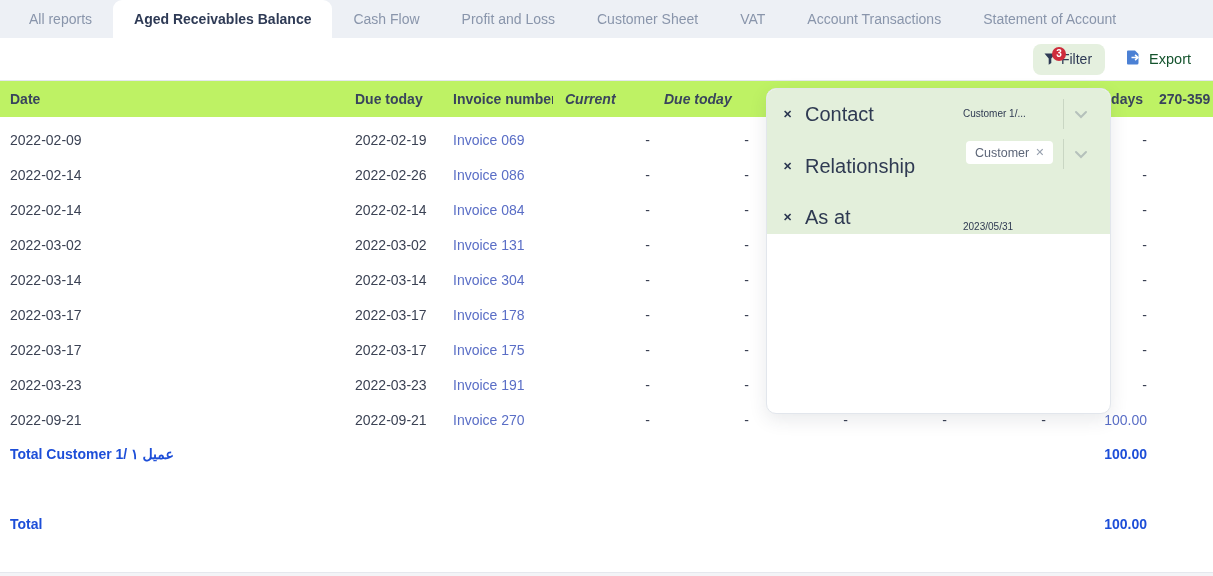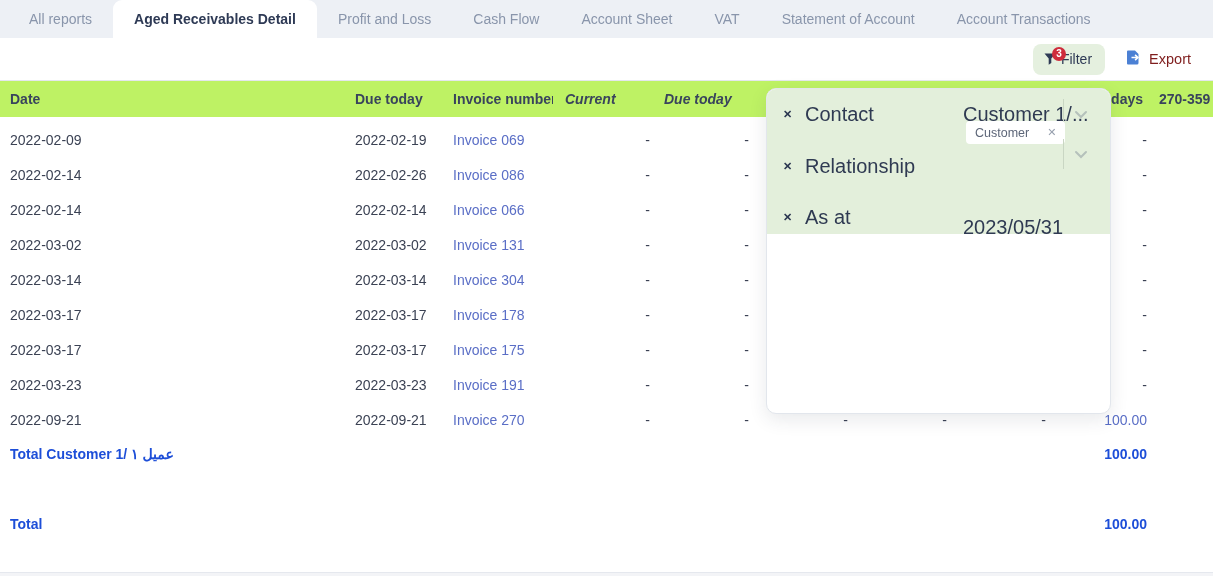--- a/index.html
+++ b/index.html
@@ -14,21 +14,21 @@
 
   
   .toolbar { height:43px; display:flex; justify-content:flex-end; align-items:center; gap:20px;
              padding-right:22px; background:#fff; border-bottom:1px solid #e4e7ed; }
   .filter-btn { position:relative; display:flex; align-items:center; gap:2px; background:#e5f0df;
                 border-radius:8px; height:31px; padding:0 13px 0 10px; color:#2e3a55; cursor:pointer; }
   .filter-btn svg { display:block; }
   .badge { position:absolute; top:3px; left:19px; min-width:14px; height:14px; border-radius:50%;
            background:#ce2c3c; color:#fff; font-size:10px; font-weight:700;
            display:flex; align-items:center; justify-content:center; }
-  .export-btn { display:flex; align-items:center; gap:7px; color:#7f1d1d; font-size:14.5px; cursor:pointer; }
+  .export-btn { display:flex; align-items:center; gap:7px; color:#14532d; font-size:14.5px; cursor:pointer; }
 
   
   table { border-collapse:collapse; table-layout:fixed; width:1213px; }
   th, td { padding:0; overflow:hidden; white-space:nowrap; }
   thead tr { height:36px; background:#bef264; }
   th { font-weight:600; color:#39445c; text-align:left; font-size:14px; }
   .pl { padding-left:10px; }
   th.hnum { padding-left:12px;font-style:italic; }
   th.h9 { text-align:right; padding-right:5px; }
   th.h10 { padding-left:11px; }
@@ -44,44 +44,44 @@
 
   
   .filter-panel { position:absolute; left:766px; top:88px; width:345px; height:326px; background:#fff;
                   border:1px solid #e2e6ec; border-radius:10px; z-index:5;
                   box-shadow:0 6px 18px rgba(40,50,70,.10); }
   .panel-green { position:absolute; left:0; right:0; top:0; height:145px; background:#e3efdb;
                  border-radius:9px 9px 0 0; }
   .p-abs { position:absolute; height:20px; line-height:20px; }
   .remove-x { left:13px; width:15px; text-align:center; color:#2b3750; font-size:11px; font-weight:700; cursor:pointer; }
   .p-label { left:38px; color:#2f3a52; font-size:20px; }
-  .p-value { left:196px; color:#2f3a52; font-size:20px; cursor:pointer; }
+  .p-value { left:196px; color:#2f3a52; font-size:10px; cursor:pointer; }
   .divider { position:absolute; left:296px; width:1px; height:30px; background:#c9d6c3; }
   .chev { position:absolute; left:303px; cursor:pointer; }
-  .tag { position:absolute; left:199px; top:32px; height:23px; background:#fff; border-radius:4px;
-         display:flex; align-items:center; gap:18px; padding:0 9px; font-size:12.5px; color:#5d6678; }
+  .tag { position:absolute; left:199px; top:52px; height:23px; background:#fff; border-radius:4px;
+         display:flex; align-items:center; gap:6px; padding:0 9px; font-size:12.5px; color:#5d6678; }
   .tag-x { color:#97a0ae; font-size:11px; cursor:pointer; }
 
   .bottom-strip { position:absolute; left:0; top:572px; width:1213px; height:4px;
                   background:#f3f4f7; border-top:1px solid #e5e8ee; z-index:2; }
 </style>
 </head>
 <body>
 
 <div class="screen">
 
   <div class="tabbar">
     <div class="tab">All reports</div>
-    <div class="tab active">Aged Receivables Detail</div>
+    <div class="tab active">Aged Receivables Balance</div>
+    <div class="tab">Cash Flow</div>
     <div class="tab">Profit and Loss</div>
-    <div class="tab">Cash Flow</div>
-    <div class="tab">Account Sheet</div>
+    <div class="tab">Customer Sheet</div>
     <div class="tab">VAT</div>
+    <div class="tab">Account Transactions</div>
     <div class="tab">Statement of Account</div>
-    <div class="tab">Account Transactions</div>
   </div>
 
   <div class="toolbar">
     <div class="filter-btn">
       <span>
         <svg width="16" height="16" viewBox="0 0 16 16">
             <path d="M1.5 2.5h11l-4.2 5v4.6l-2.6 1.6V7.5l-4.2-5z" fill="#2e3a55"></path>
           </svg>
       </span>
       <span class="badge">3</span>
@@ -150,21 +150,21 @@
         <td class="num">-</td>
         <td class="num"></td>
         <td class="num"></td>
         <td class="num"></td>
         <td class="num c9">-</td>
         <td></td>
       </tr>
       <tr>
         <td class="pl">2022-02-14</td>
         <td>2022-02-14</td>
-        <td><a class="link">Invoice 066</a></td>
+        <td><a class="link">Invoice 084</a></td>
         <td class="num">-</td>
         <td class="num">-</td>
         <td class="num"></td>
         <td class="num"></td>
         <td class="num"></td>
         <td class="num c9">-</td>
         <td></td>
       </tr>
       <tr>
         <td class="pl">2022-03-02</td>

